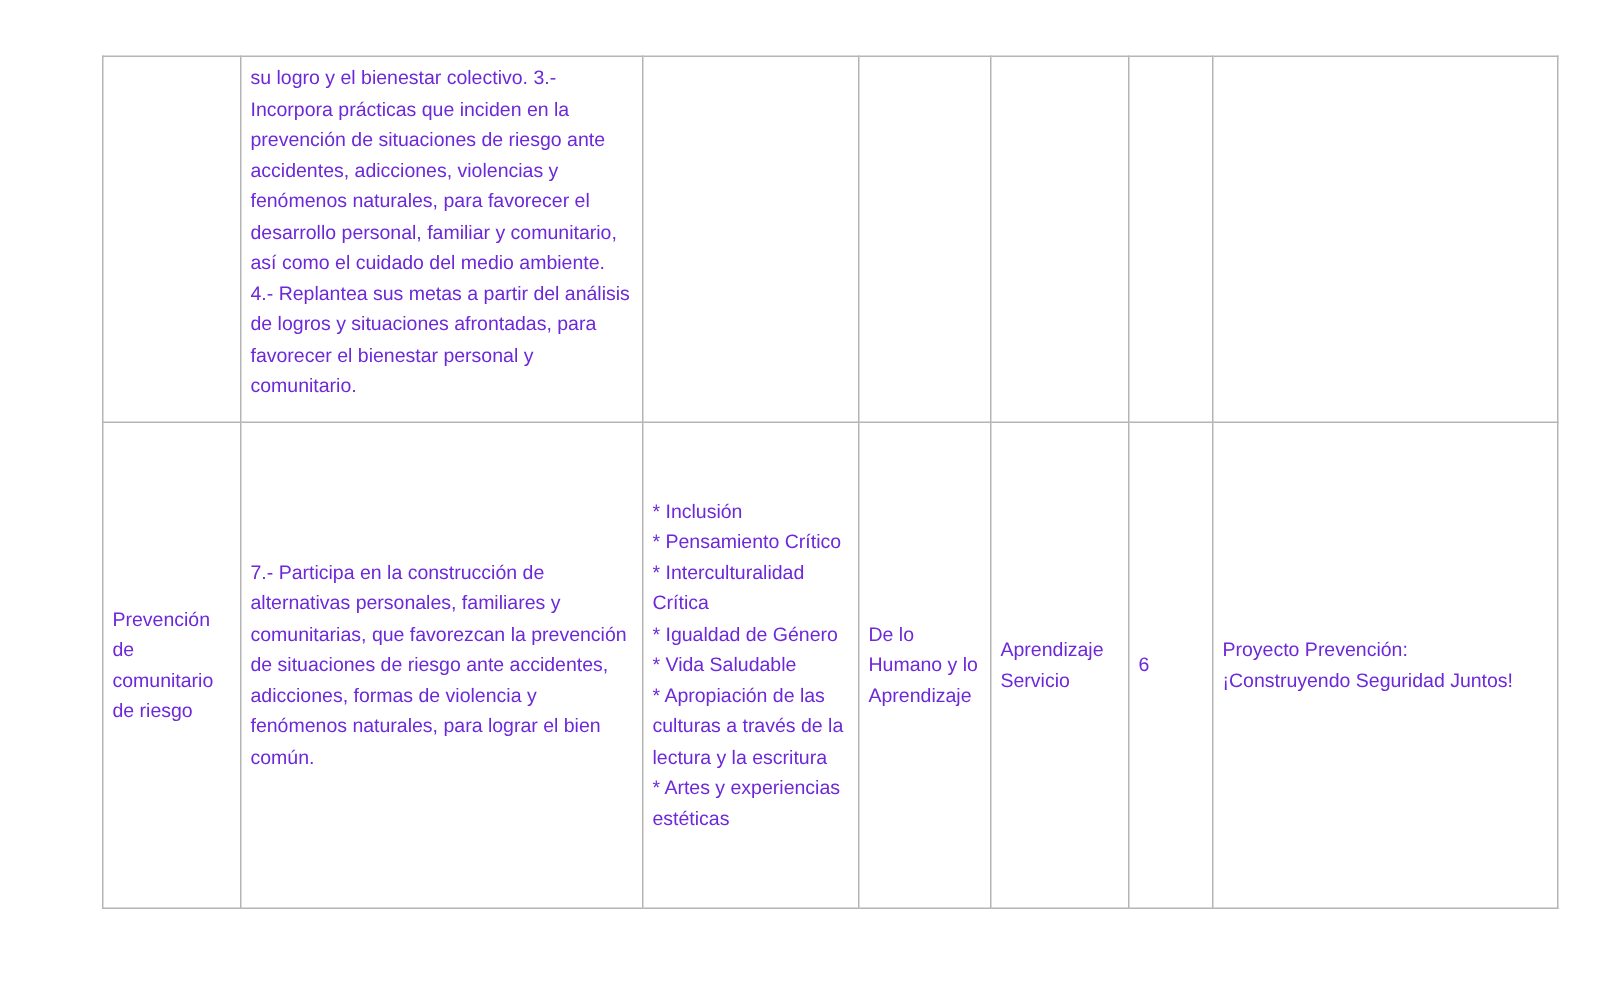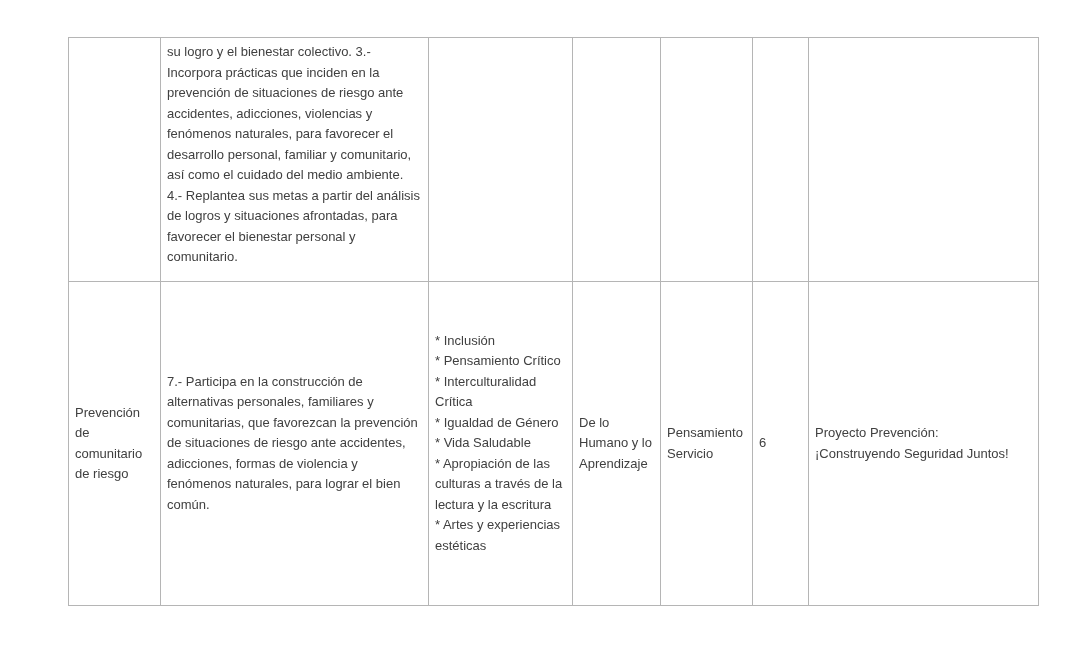--- a/index.html
+++ b/index.html
@@ -23,21 +23,21 @@
     top: 37px;
     width: 970px;
     border-collapse: collapse;
     table-layout: fixed;
   }
   table.doc-table td {
     border: 1px solid #b5b5b5;
     padding: 2px 6px;
     font-size: 13px;
     line-height: 20.5px;
-    color: #404040;
+    color: #6d28d9;
     vertical-align: middle;
     word-wrap: break-word;
     overflow: hidden;
     text-align: left;
   }
   tr.row-continuation { height: 244px; }
   tr.row-continuation td { vertical-align: top; padding-top: 4px; }
   tr.row-main { height: 324px; }
   td.multiline { white-space: pre-line; }
   td.num-center { text-align: center; }
@@ -70,20 +70,20 @@
         <td>Prevención de comunitario de riesgo</td>
         <td>7.- Participa en la construcción de alternativas personales, familiares y comunitarias, que favorezcan la prevención de situaciones de riesgo ante accidentes, adicciones, formas de violencia y fenómenos naturales, para lograr el bien común.</td>
         <td class="multiline">* Inclusión
 * Pensamiento Crítico
 * Interculturalidad Crítica
 * Igualdad de Género
 * Vida Saludable
 * Apropiación de las culturas a través de la lectura y la escritura
 * Artes y experiencias estéticas</td>
         <td>De lo Humano y lo Aprendizaje</td>
-        <td>Pensamiento Servicio</td>
+        <td>Aprendizaje Servicio</td>
         <td class="num-center">6</td>
         <td class="multiline">Proyecto Prevención:
 ¡Construyendo Seguridad Juntos!</td>
       </tr>
     </tbody>
   </table>
 </div>
 
 </body></html>

